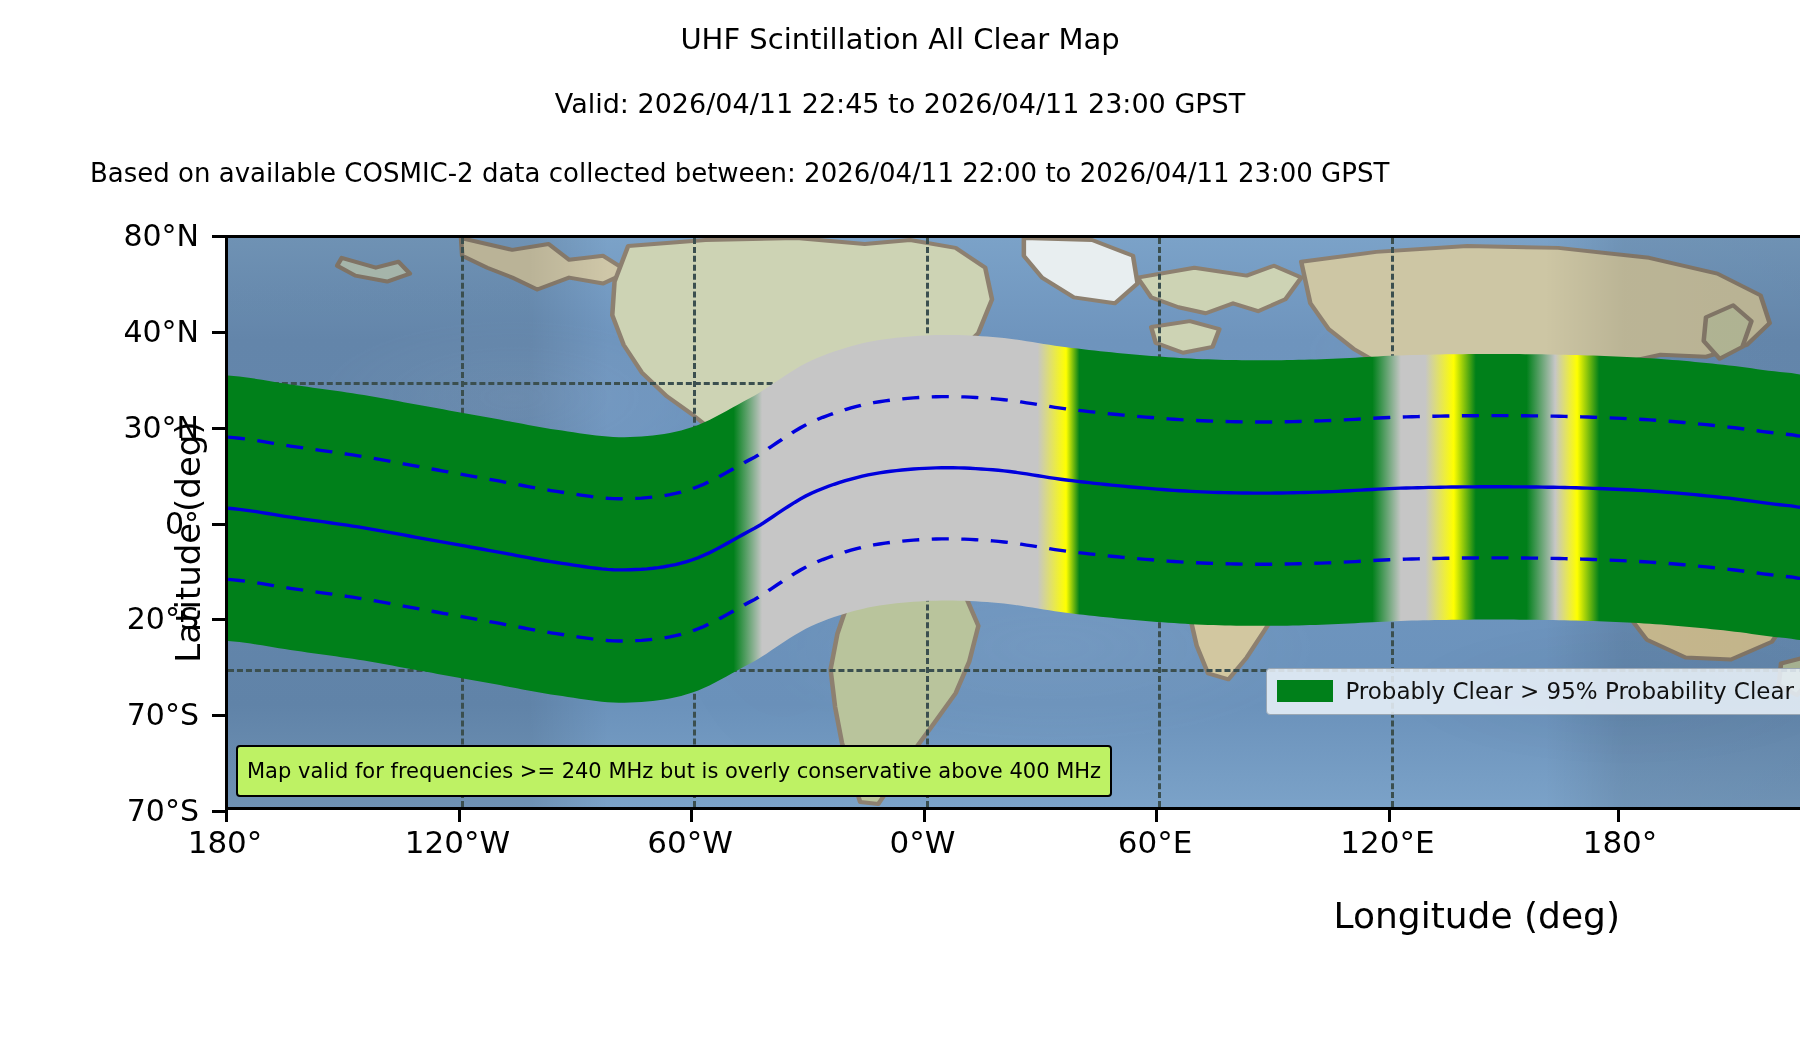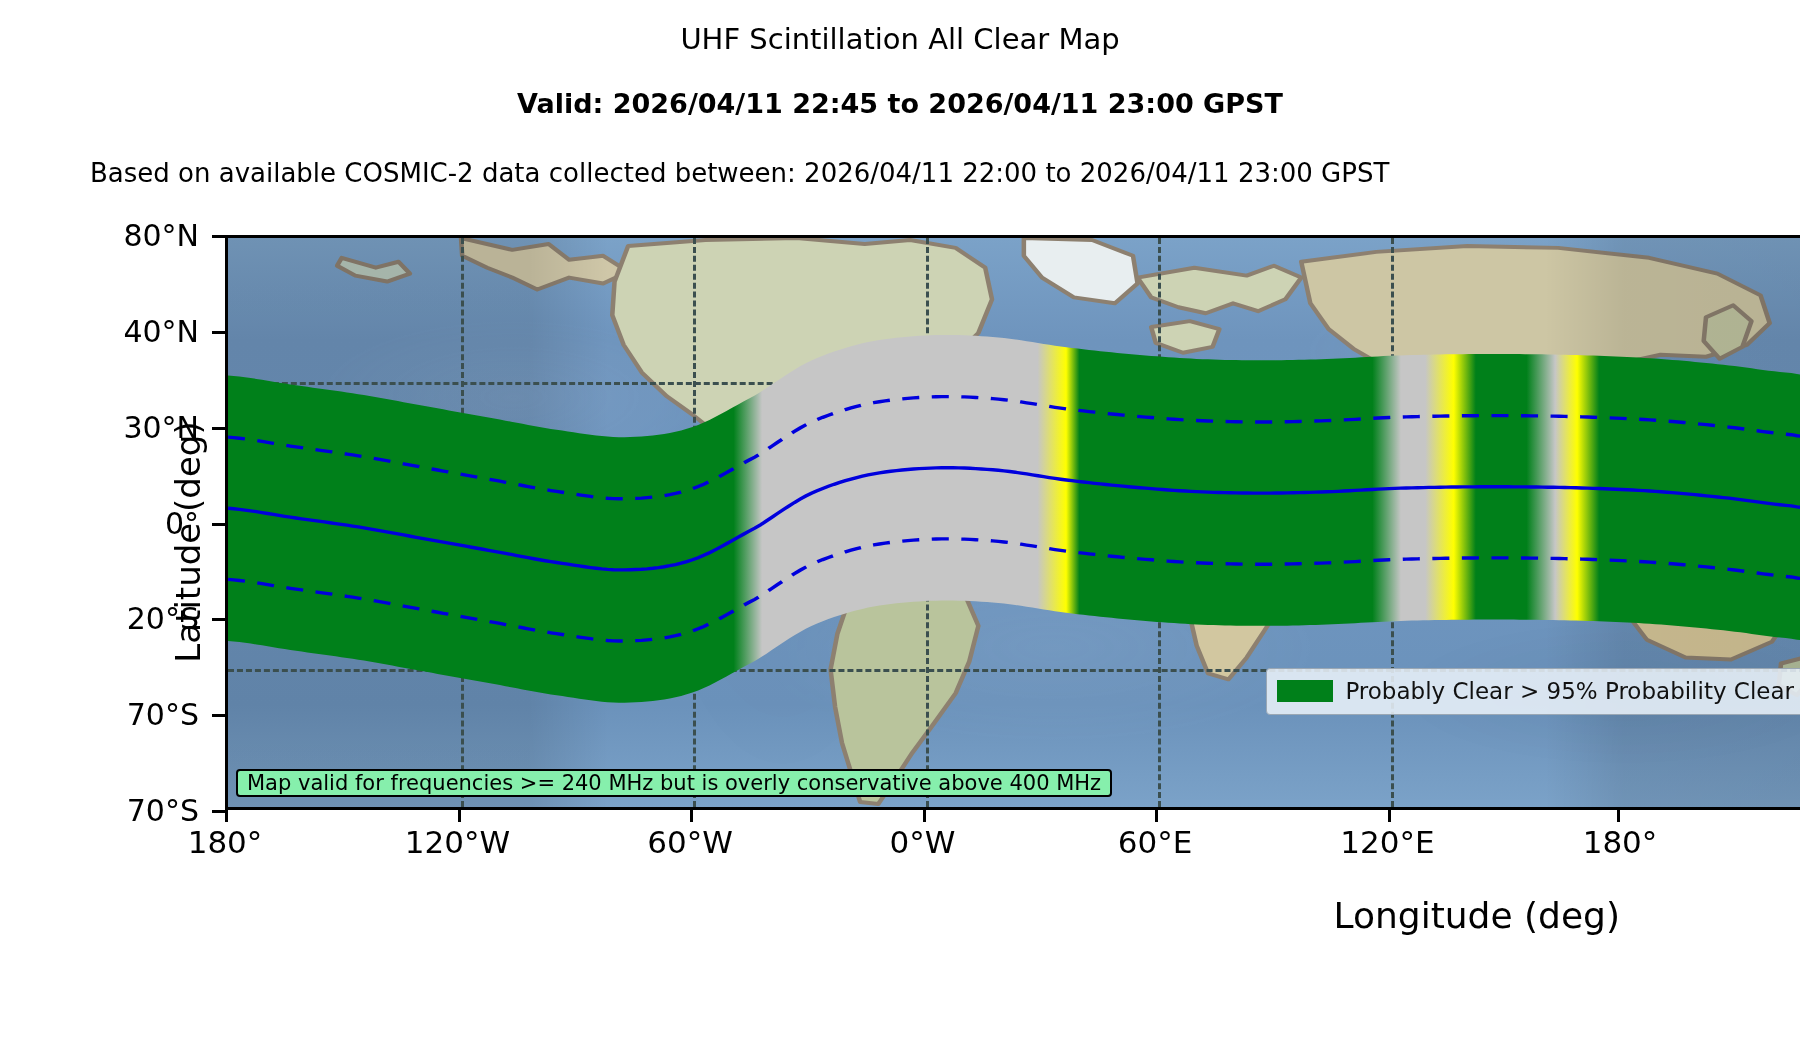--- a/index.html
+++ b/index.html
@@ -10,21 +10,21 @@
   }
   #root{position:absolute;inset:0;}
 
   
   .title-main{
     position:absolute;left:0;right:0;top:22px;text-align:center;
     font-size:29px;color:#000;letter-spacing:0px;
   }
   .title-sub{
     position:absolute;left:0;right:0;top:88px;text-align:center;
-    font-size:27px;color:#000;font-weight:bold;
+    font-size:27px;color:#000;
   }
   .title-sub2-wrap{
     position:absolute;left:90px;top:158px;font-size:26px;color:#000;white-space:nowrap;
   }
 
   
   .ylabel{
     position:absolute;left:-12px;top:522px;width:400px;text-align:center;
     font-size:34px;color:#000;transform:rotate(-90deg);transform-origin:center center;
   }
@@ -91,22 +91,22 @@
     border:1.5px solid #9aa7b4;border-radius:4px;
     padding:7px 12px 8px 10px;
   }
   .leg-row{display:flex;align-items:center;height:30px;}
   .leg-sw{width:56px;height:22px;margin-right:12px;flex:none;}
   .leg-tx{font-size:23px;color:#111;white-space:nowrap;}
 
   
   #annot{
     position:absolute;left:8px;bottom:10px;
-    background:#86efac;border:2px solid #000;border-radius:4px;
-    padding:0 9px;
+    background:#bef264;border:2px solid #000;border-radius:4px;
+    padding:12px 9px;
   }
   #annot .tx{font-size:21px;color:#000;white-space:nowrap;}
 </style>
 </head>
 <body>
 
 <div id="root">
 
   <div class="title-main">UHF Scintillation All Clear Map</div>
   <div class="title-sub">Valid: 2026/04/11 22:45 to 2026/04/11 23:00 GPST</div>

